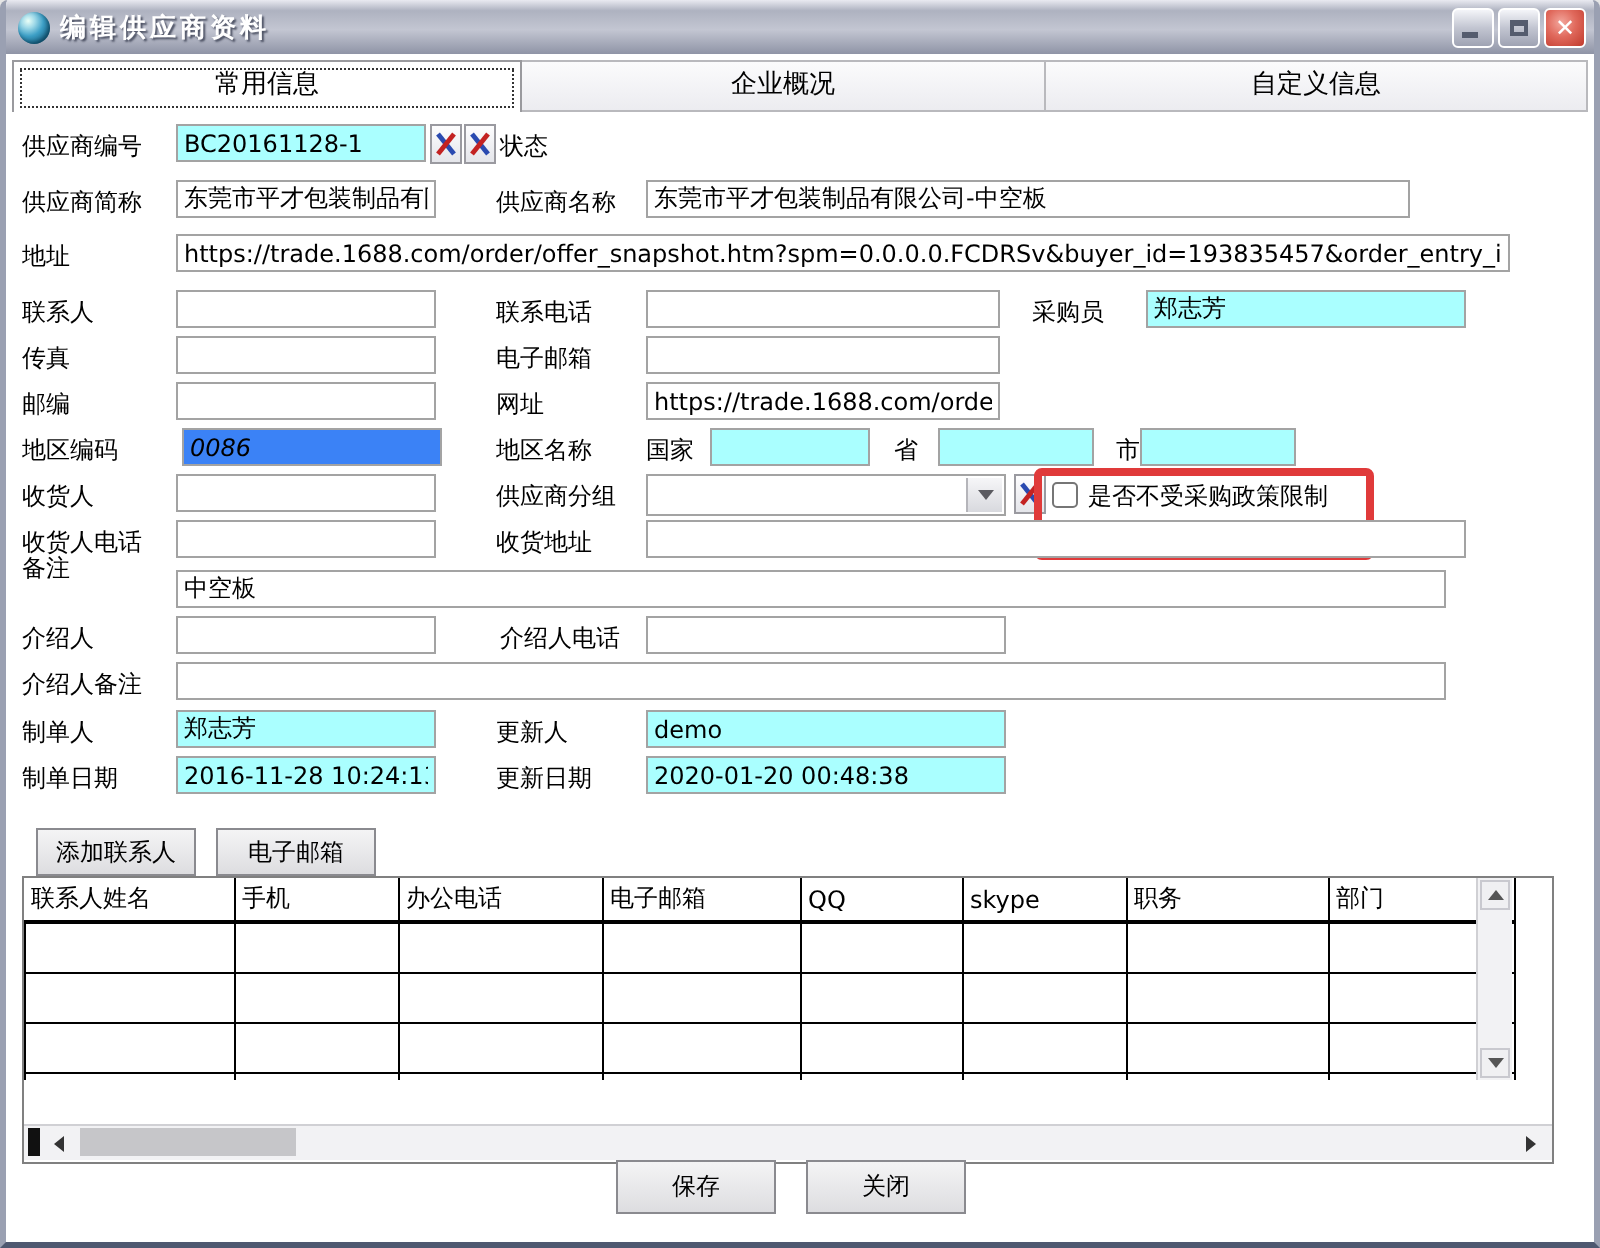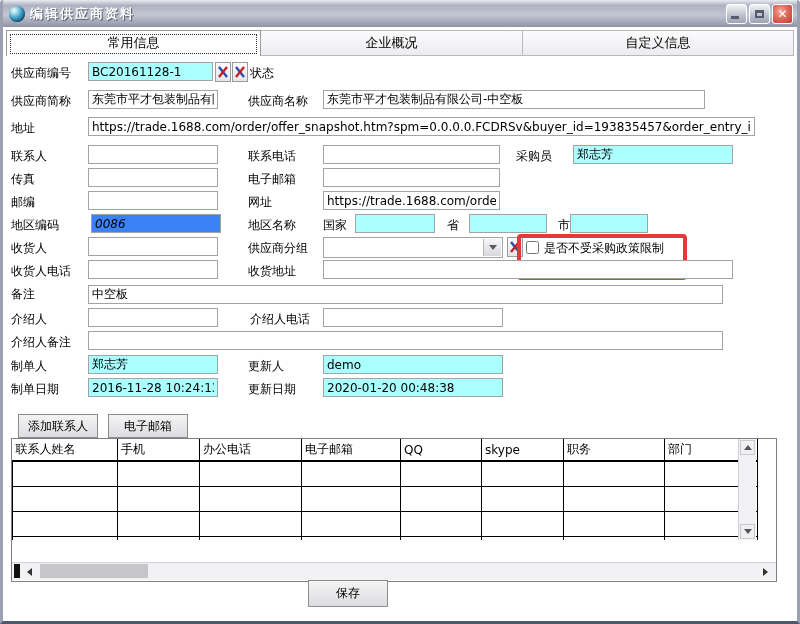--- a/index.html
+++ b/index.html
@@ -161,21 +161,21 @@
   </button>
   <input type="checkbox" class="cb" style="left: 523px; top: 241px;">
   <span class="lbl" style="left:541px;top:238px;">是否不受采购政策限制</span>
   <div class="annotation" style="left: 514px; top: 234px; width: 162px; height: 38px; border-color: rgb(224, 58, 58);"></div>
 
   <span class="lbl" style="left:8px;top:261px;">收货人电话</span>
   <input class="inp" style="left: 85px; top: 260px; width: 130px;" value="">
   <span class="lbl" style="left:245px;top:261px;">收货地址</span>
   <input class="inp" style="left: 320px; top: 260px; width: 410px;" value="">
 
-  <span class="lbl" style="left:8px;top:284px;">备注</span>
+  <span class="lbl" style="left:8px;top:274px;">备注</span>
   <input class="inp" style="left: 85px; top: 285px; width: 635px;" value="中空板">
 
   <span class="lbl" style="left:8px;top:309px;">介绍人</span>
   <input class="inp" style="left: 85px; top: 308px; width: 130px;" value="">
   <span class="lbl" style="left:247px;top:309px;">介绍人电话</span>
   <input class="inp" style="left: 320px; top: 308px; width: 180px;" value="">
 
   <span class="lbl" style="left:8px;top:332px;">介绍人备注</span>
   <input class="inp" style="left: 85px; top: 331px; width: 635px;" value="">
 
@@ -275,14 +275,15 @@
           <span class="tri-left"></span>
         </span>
       <span class="hs-thumb"></span>
       <span class="hs-right">
           <span class="tri-right"></span>
         </span>
     </div>
   </div>
 
   <button class="btn" style="left:305px;top:580px;width:80px;height:27px;">保存</button>
+  <button class="btn" style="left:400px;top:580px;width:80px;height:27px;">关闭</button>
 
 </div>
 
 </body></html>

